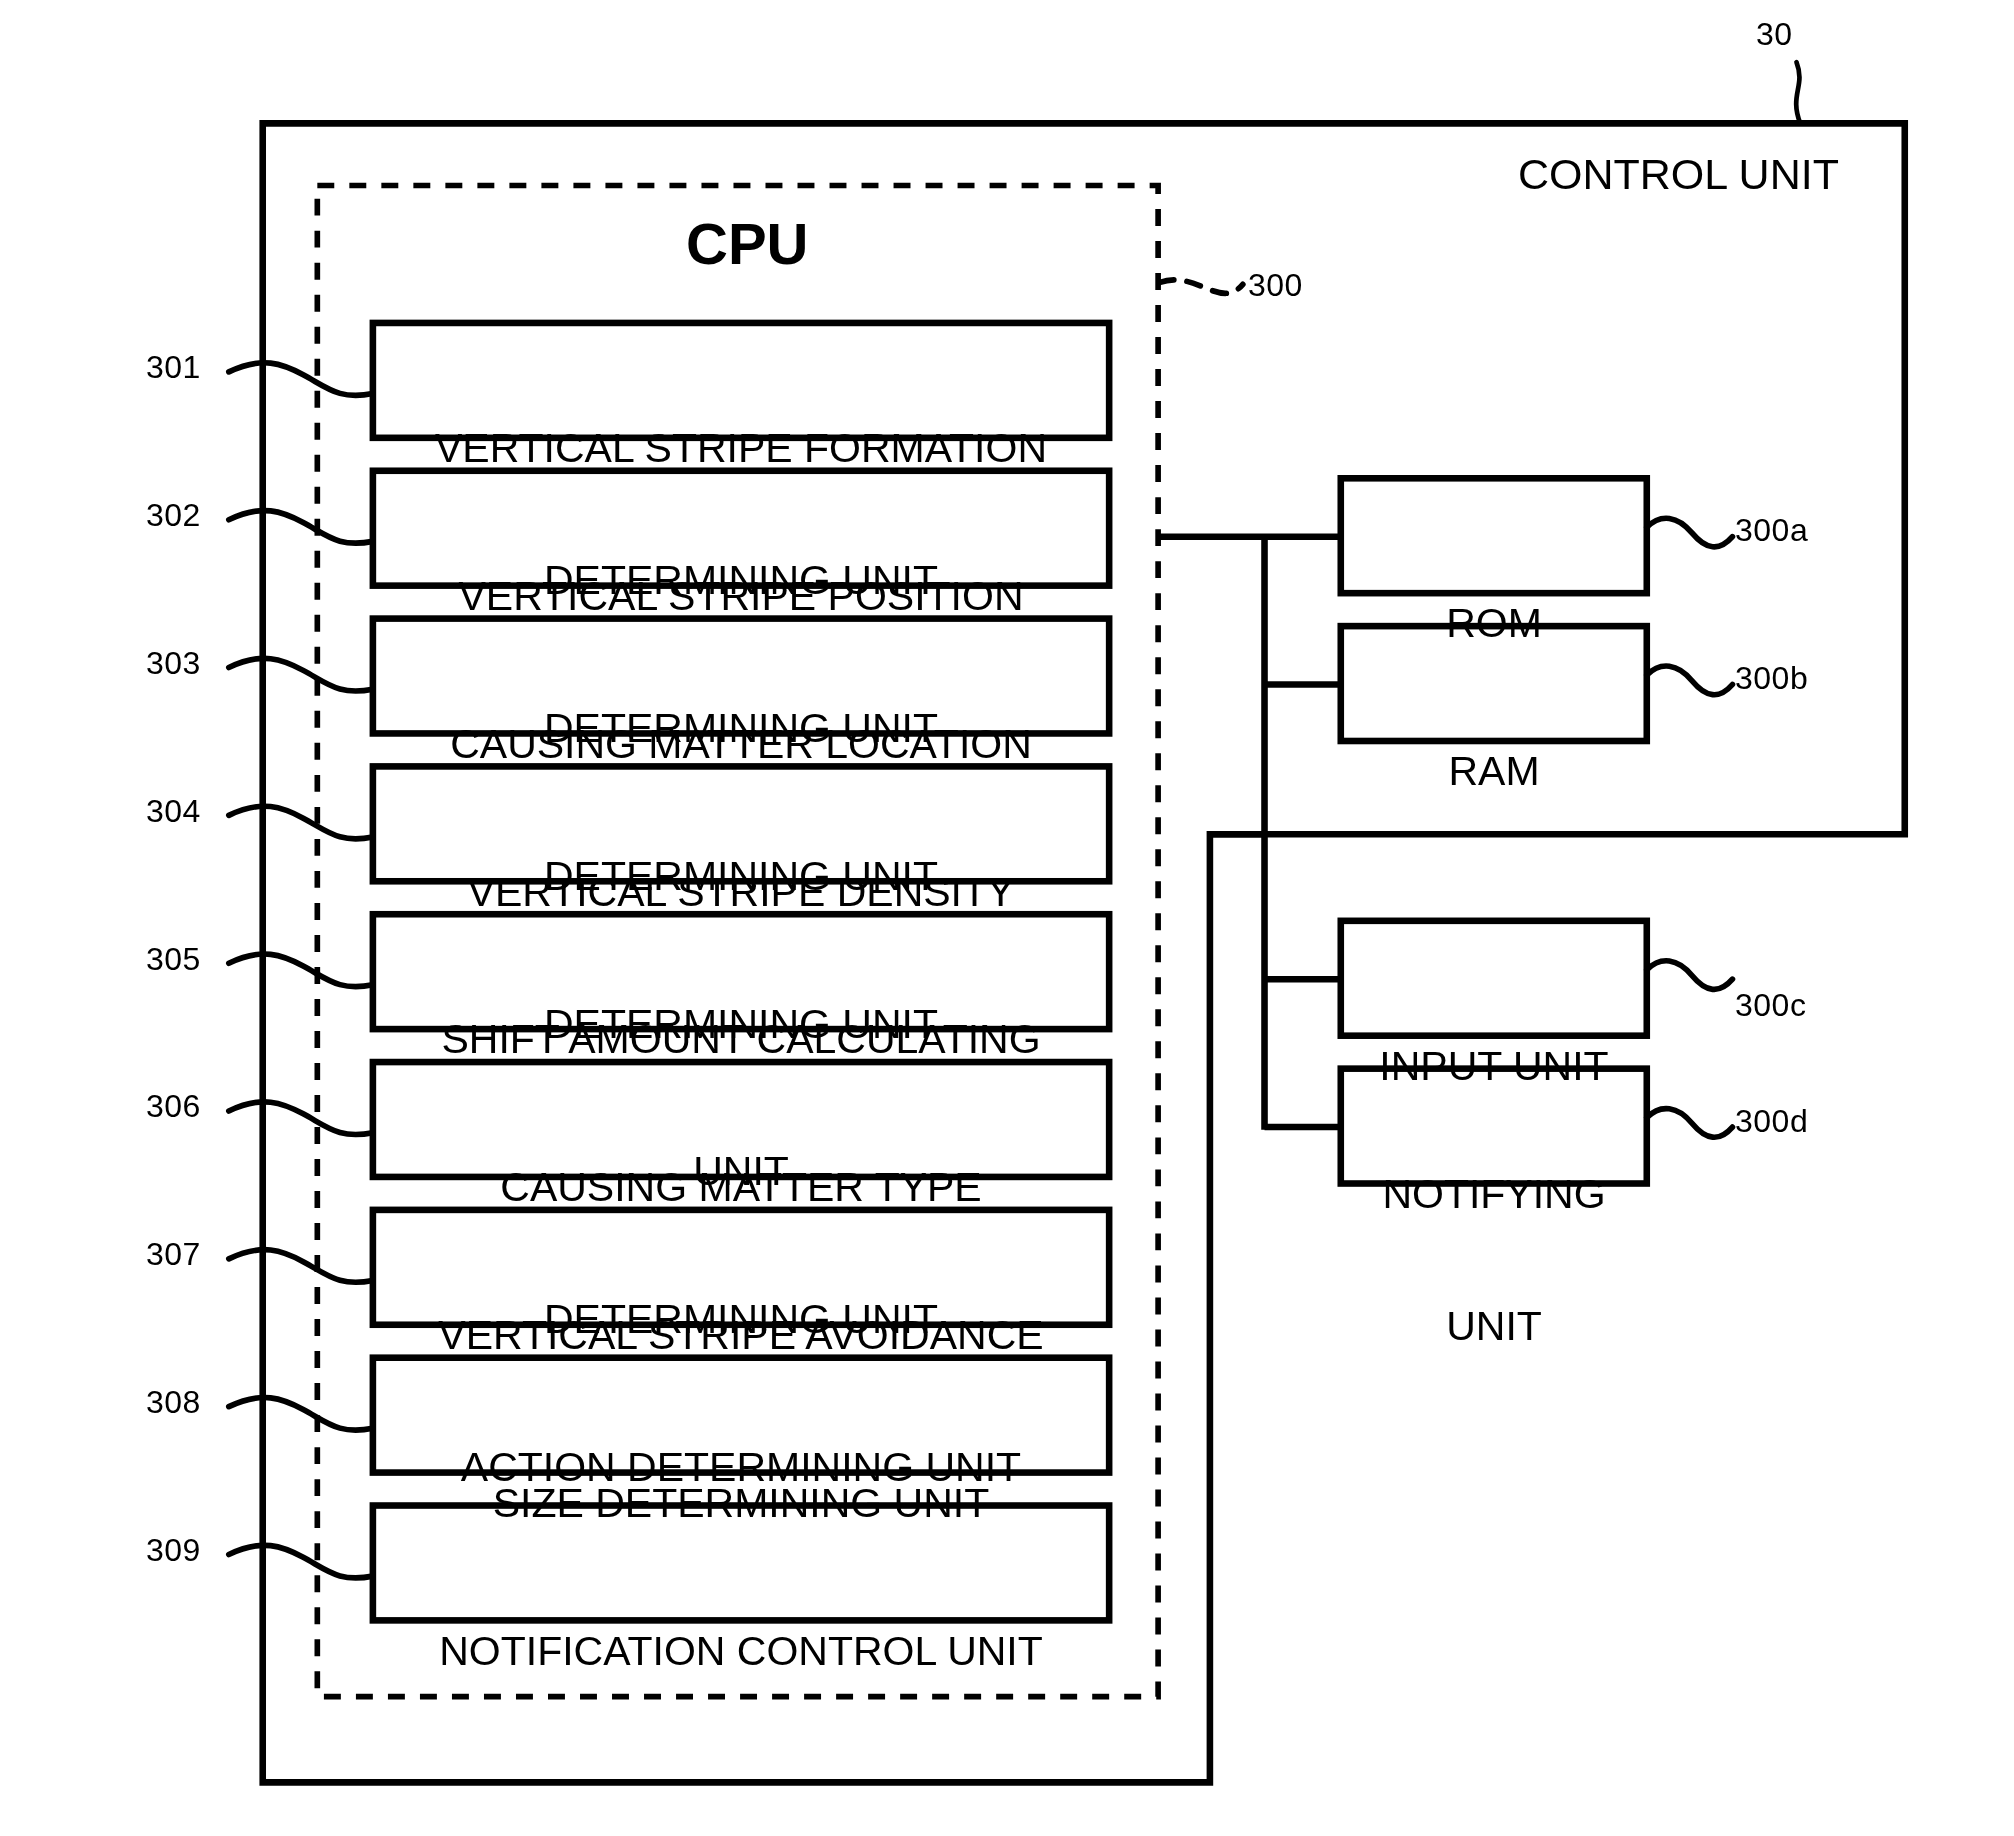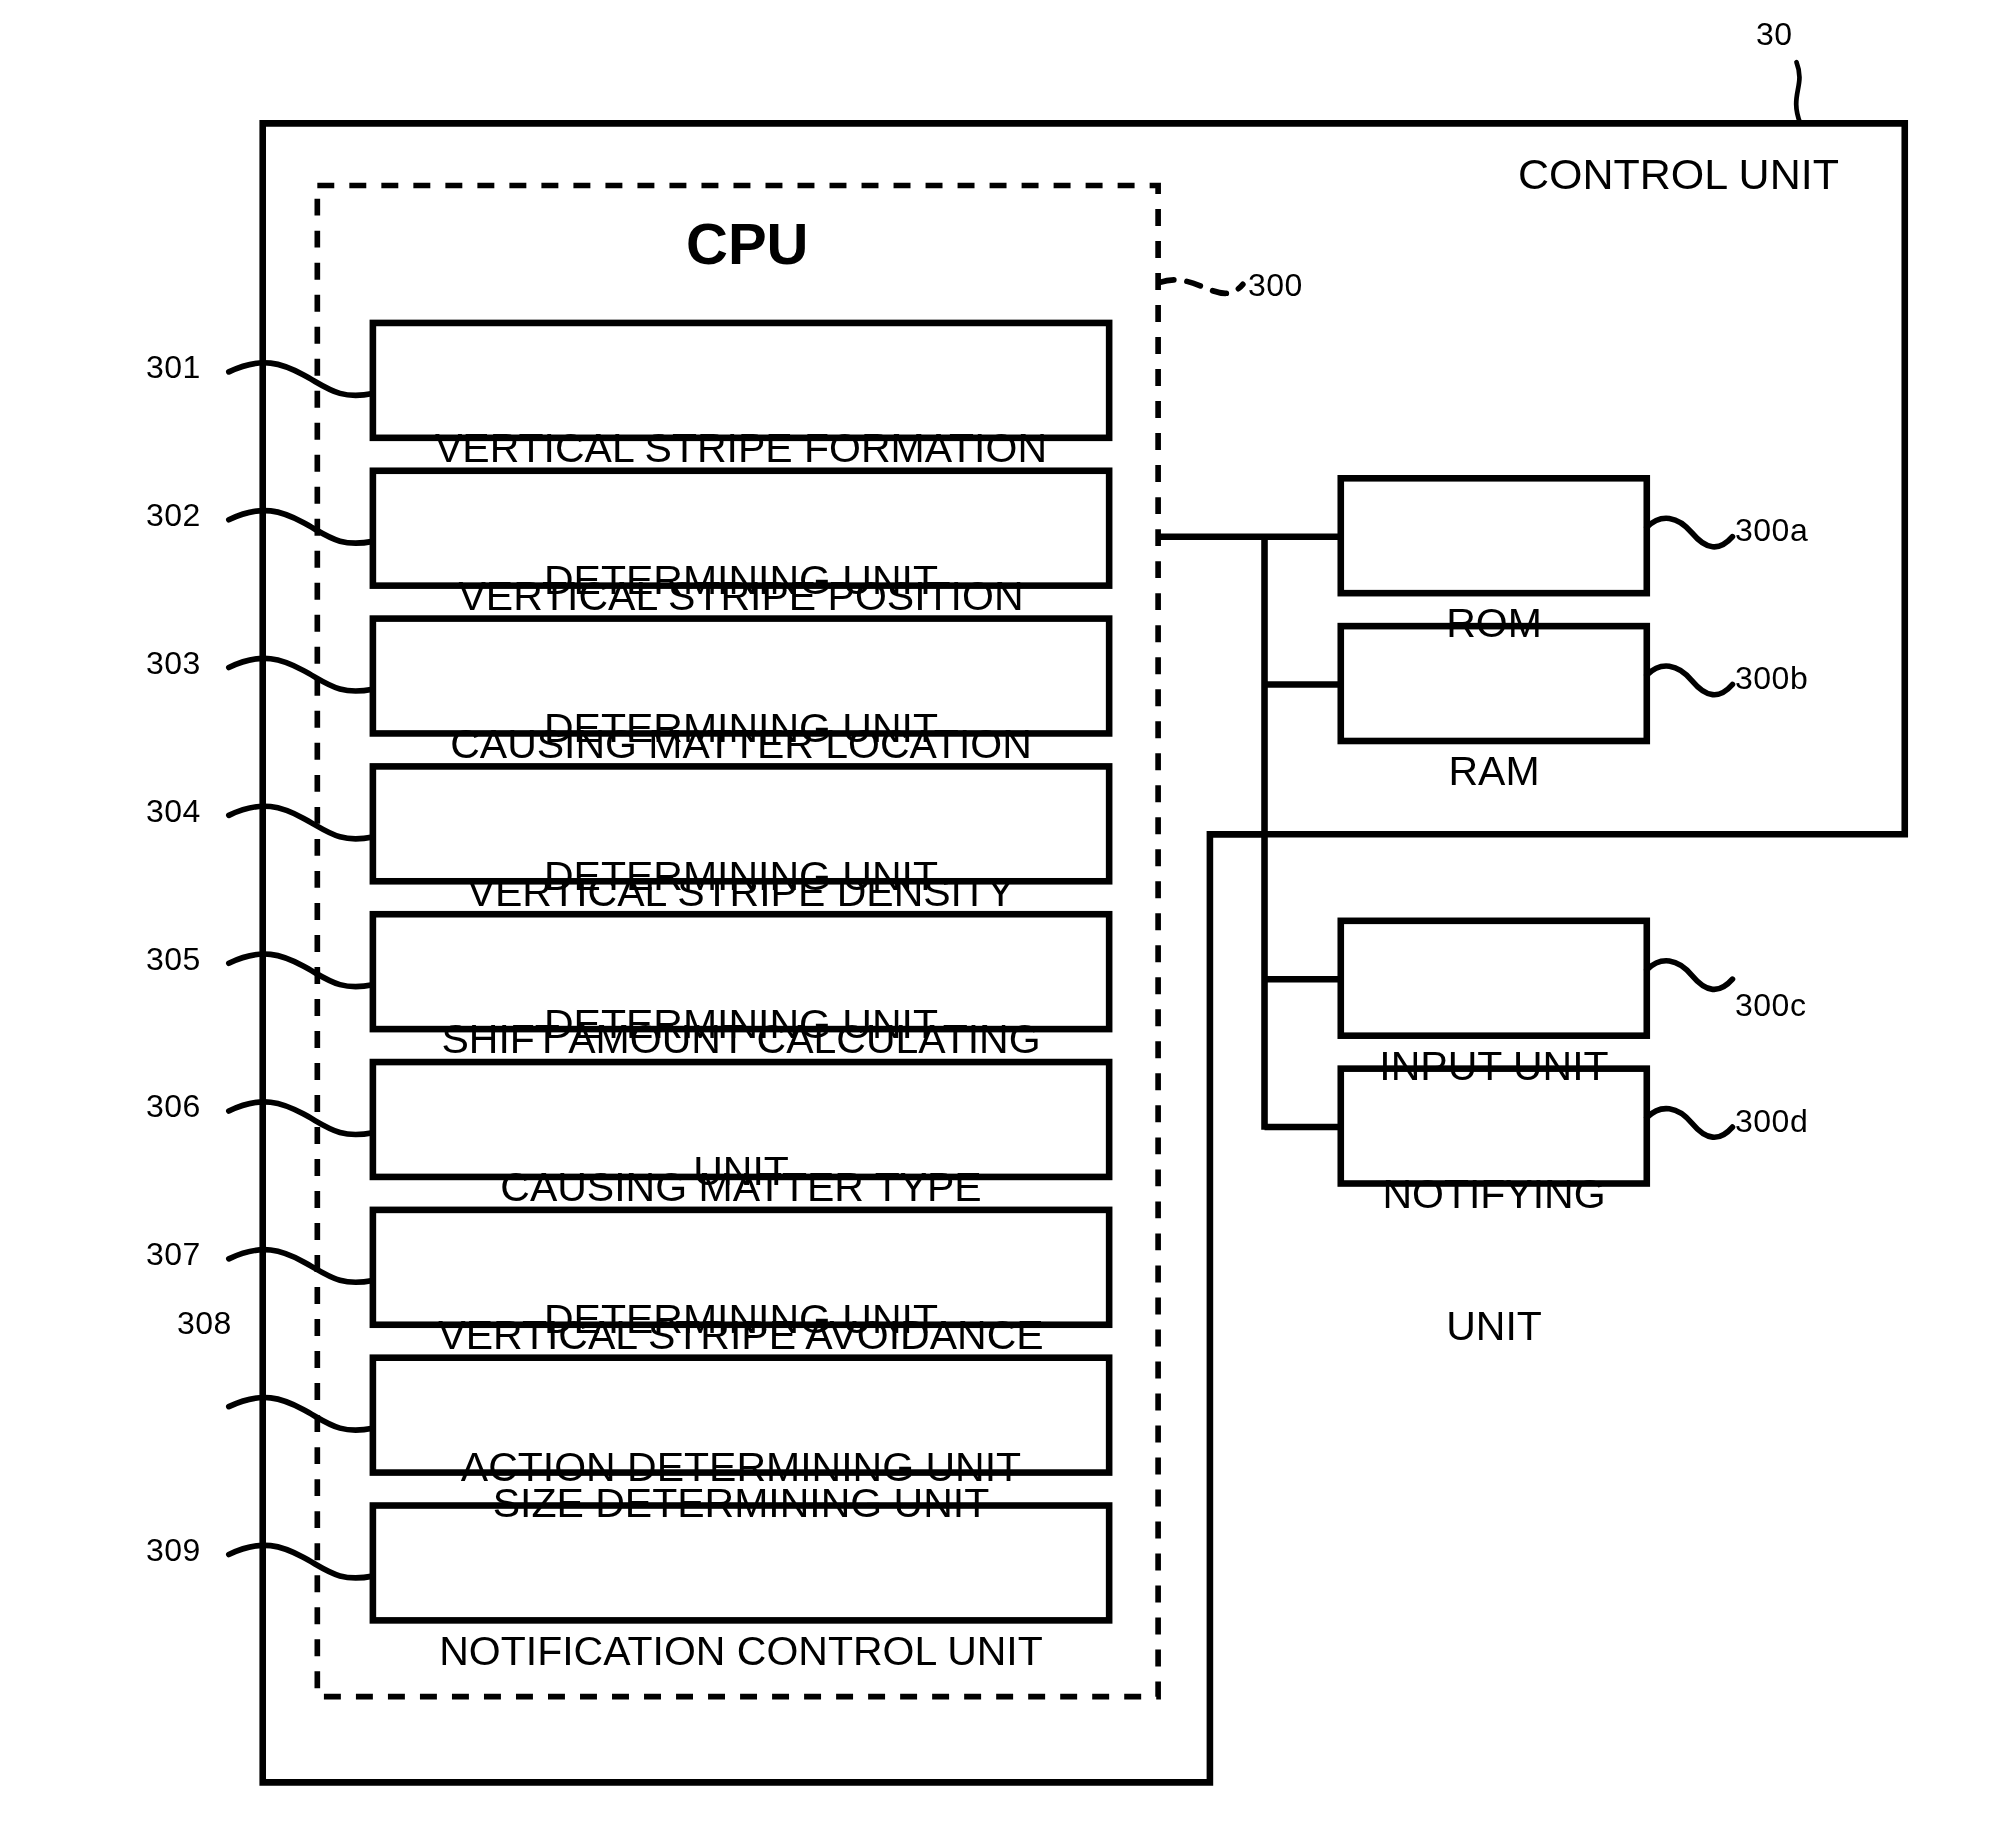--- a/index.html
+++ b/index.html
@@ -92,21 +92,21 @@
   <div class="lbl cpu-title" style="left:686px;top:213px;">CPU</div>
   <div class="lbl ref" style="left:1248px;top:260px;margin-top:8px;">300</div>
 
   <div class="lbl ref" style="left:146px;top:350px;">301</div>
   <div class="lbl ref" style="left:146px;top:498px;">302</div>
   <div class="lbl ref" style="left:146px;top:646px;">303</div>
   <div class="lbl ref" style="left:146px;top:794px;">304</div>
   <div class="lbl ref" style="left:146px;top:942px;">305</div>
   <div class="lbl ref" style="left:146px;top:1089px;">306</div>
   <div class="lbl ref" style="left:146px;top:1237px;">307</div>
-  <div class="lbl ref" style="left:146px;top:1306px;margin-left:31px;">308</div>
+  <div class="lbl ref" style="left:146px;top:1385px;">308</div>
   <div class="lbl ref" style="left:146px;top:1533px;">309</div>
 
   <div class="lbl blocktext" style="left:373px;top:337px;width:736px;">
     <div>VERTICAL STRIPE FORMATION</div>
     <div>DETERMINING UNIT</div>
   </div>
   <div class="lbl blocktext" style="left:373px;top:485px;width:736px;">
     <div>VERTICAL STRIPE POSITION</div>
     <div>DETERMINING UNIT</div>
   </div>

